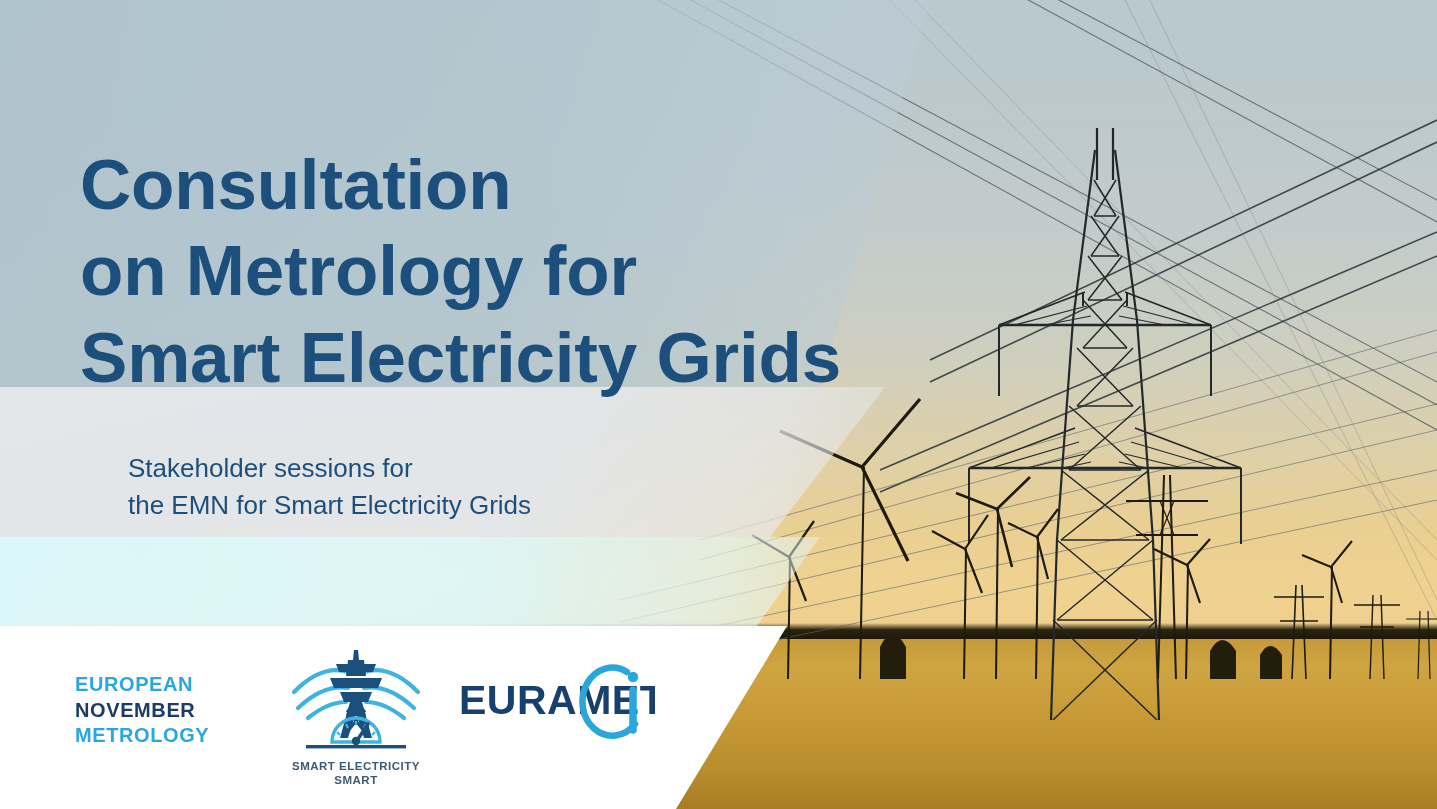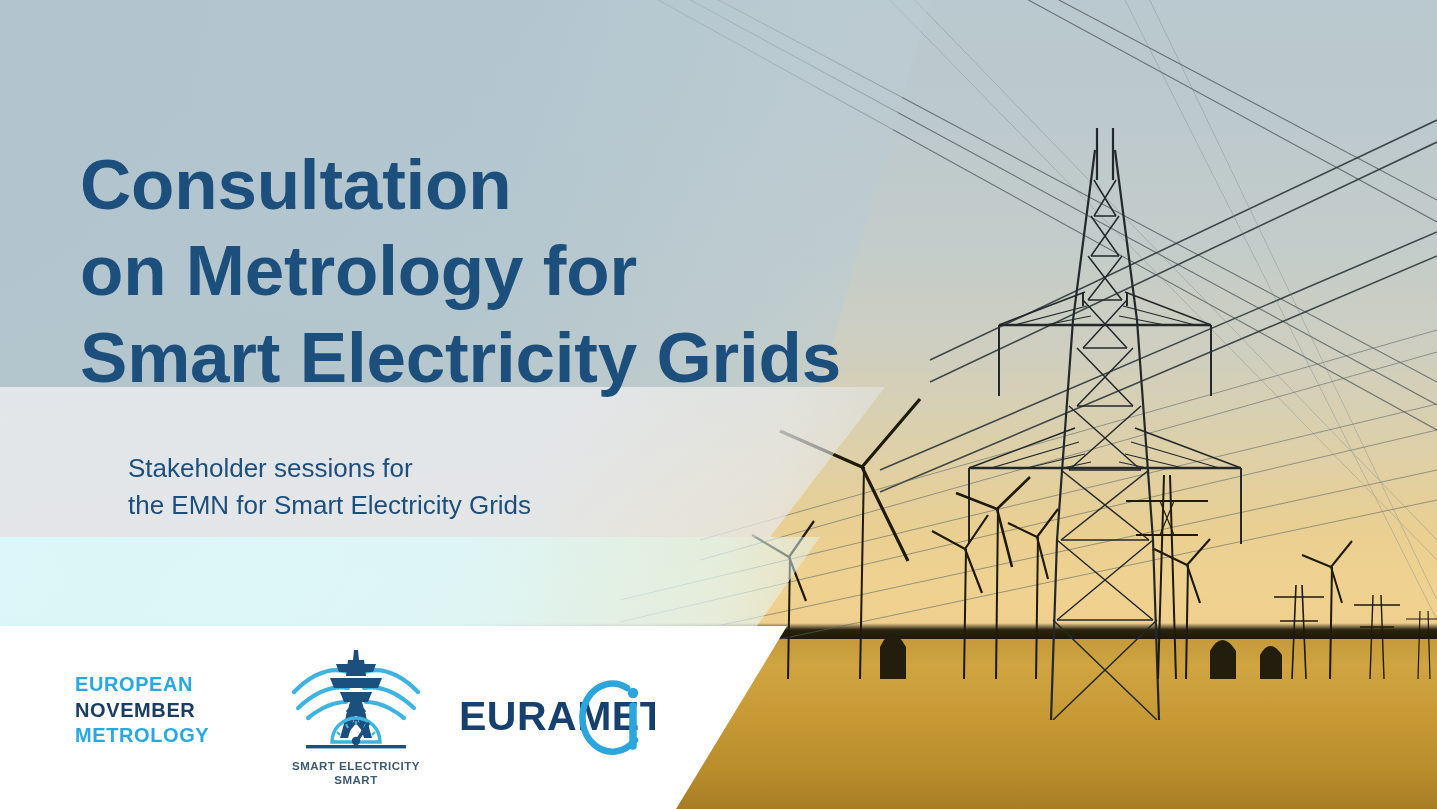--- a/index.html
+++ b/index.html
@@ -110,21 +110,21 @@
   .emn-l1,.emn-l3{color:#29a8df;display:block;}
   .emn-l2{color:#1b3d63;display:block;}
 
   .logo-seg{position:absolute;left:280px;top:20px;width:152px;height:150px;}
   .logo-seg .mark{width:152px;height:110px;display:block;}
   .seg-cap{
     text-align:center;color:#3d5a73;font-weight:bold;
     font-size:11.5px;line-height:1.25;letter-spacing:0.5px;margin-top:3px;
   }
 
-  .logo-euramet{position:absolute;left:455px;top:48px;width:200px;height:86px;text-align:right;}
+  .logo-euramet{position:absolute;left:455px;top:32px;width:200px;height:86px;text-align:right;}
   .logo-euramet svg{width:200px;height:86px;display:block;}
 </style>
 </head>
 <body>
 
 <div class="poster">
 
   <div class="photo">
     <div class="sky"></div>
     <div class="field"></div>

